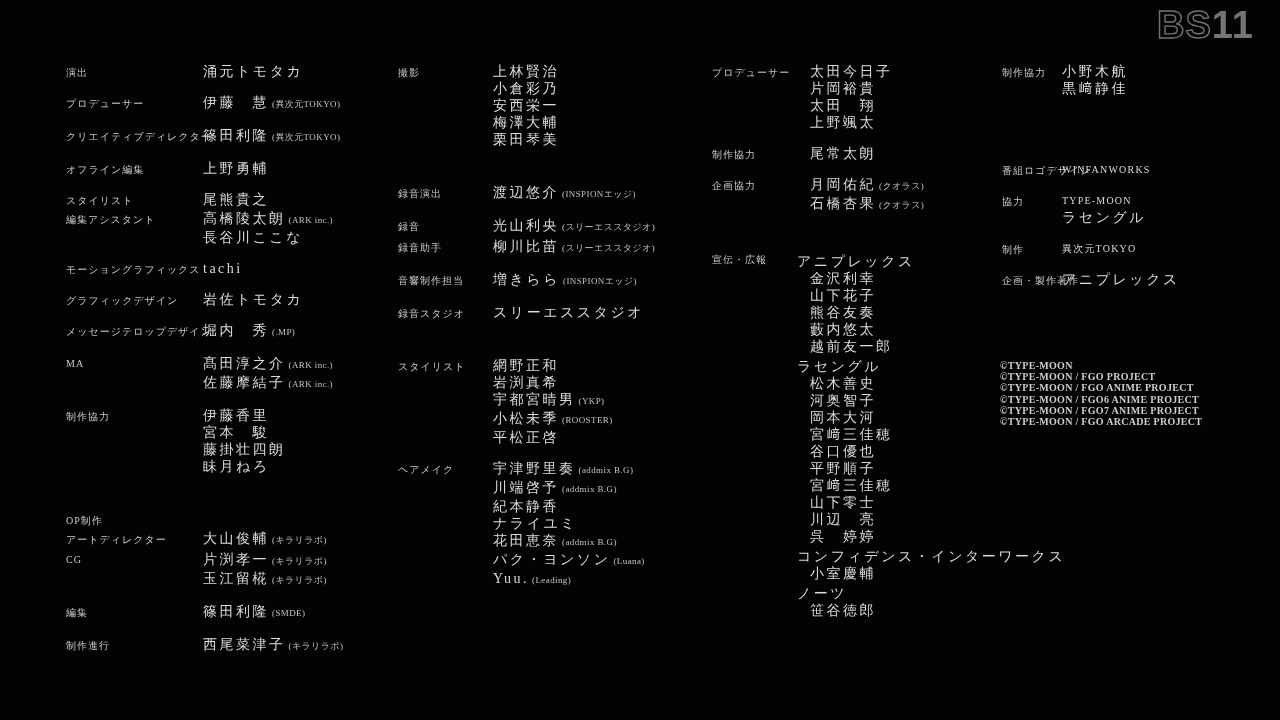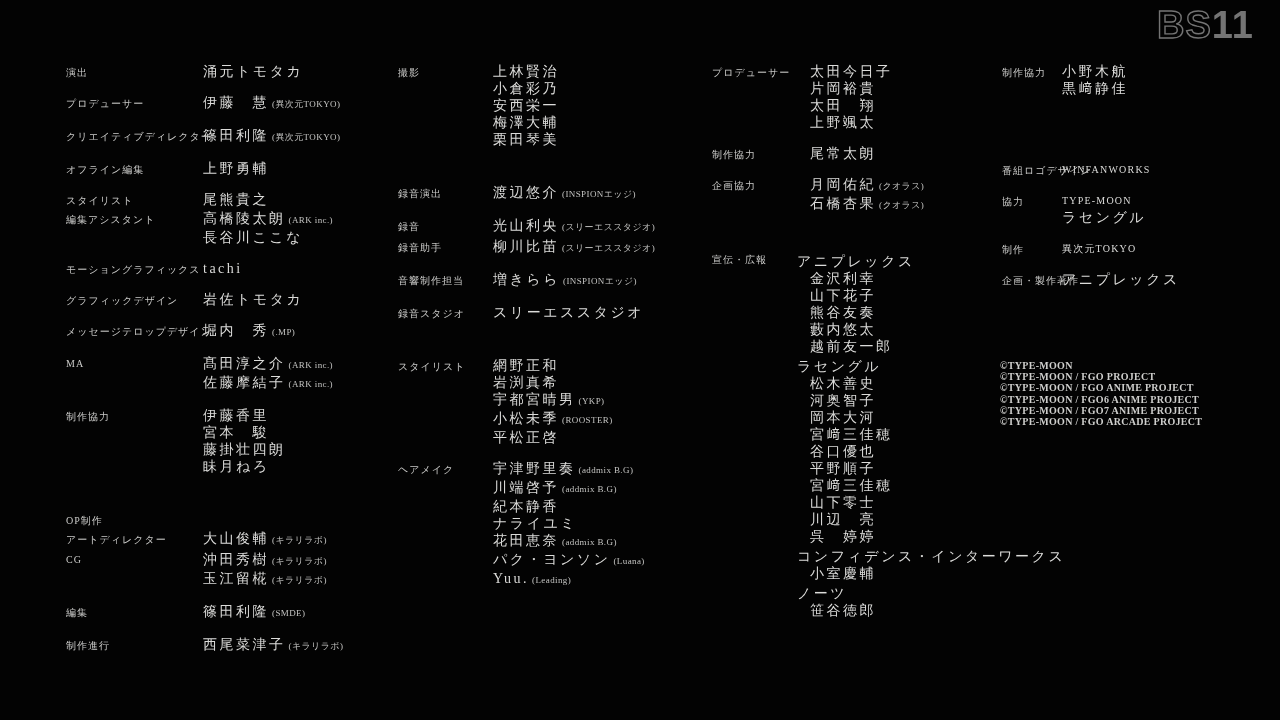--- a/index.html
+++ b/index.html
@@ -137,21 +137,21 @@
         </div>
         <div class="entry">
           <div class="role">アートディレクター</div>
           <div class="names">
             <div class="nline"><span>大山俊輔</span><span class="suffix">(キラリラボ)</span></div>
           </div>
         </div>
         <div class="entry">
           <div class="role">CG</div>
           <div class="names">
-            <div class="nline"><span>沖田秀樹</span><span class="suffix">(キラリラボ)</span></div>
+            <div class="nline"><span>片渕孝一</span><span class="suffix">(キラリラボ)</span></div>
             <div class="nline"><span>玉江留椛</span><span class="suffix">(キラリラボ)</span></div>
           </div>
         </div>
       </div>
       <div class="group">
         <div class="entry">
           <div class="role">編集</div>
           <div class="names">
             <div class="nline"><span>篠田利隆</span><span class="suffix">(SMDE)</span></div>
           </div>

